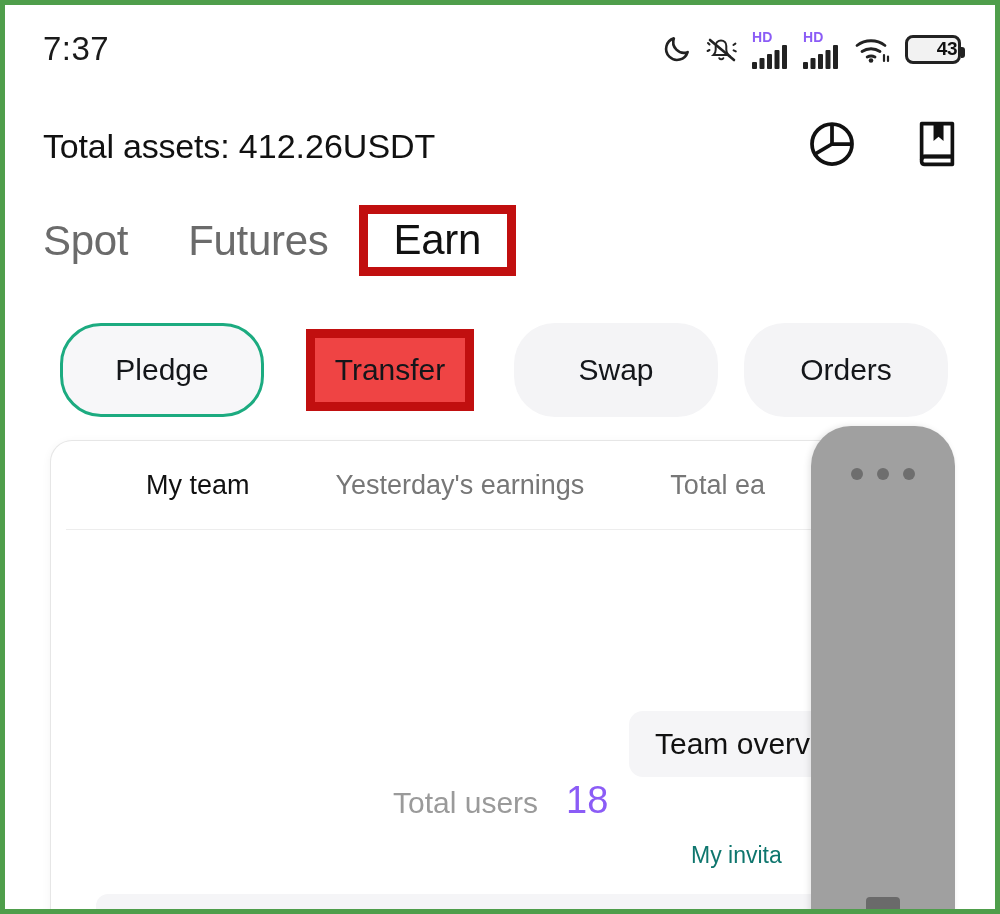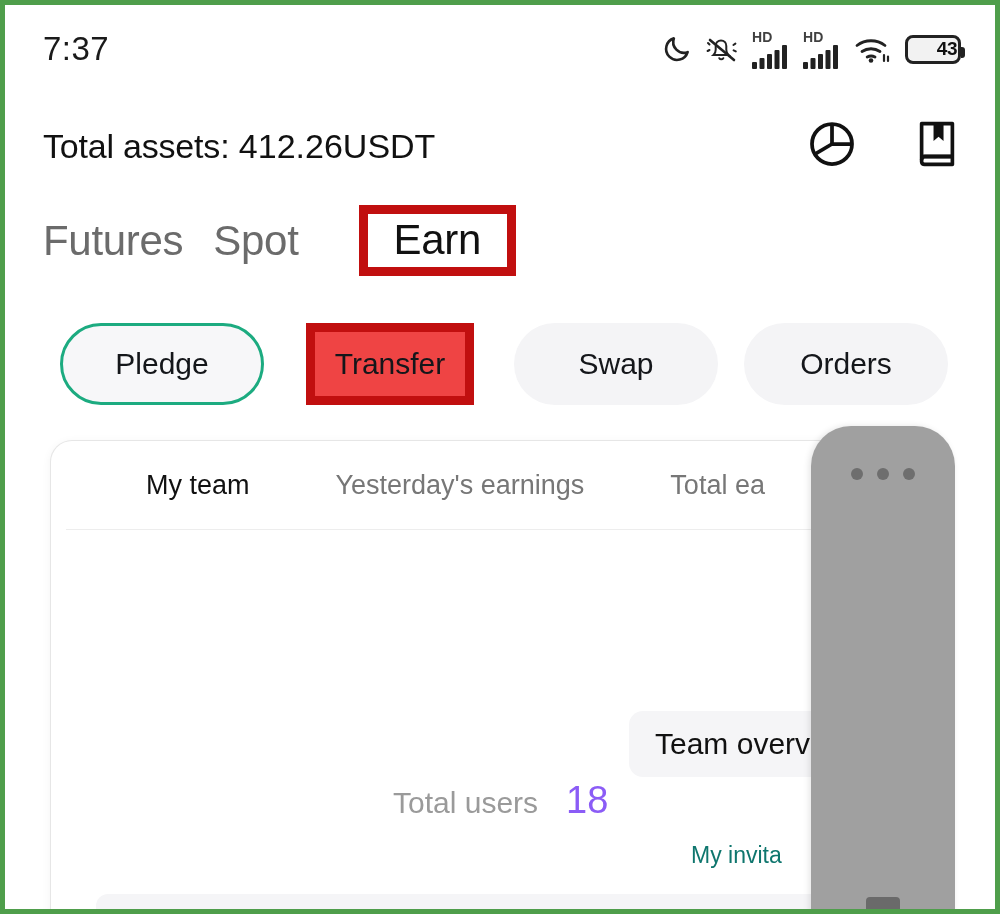--- a/index.html
+++ b/index.html
@@ -41,21 +41,21 @@
   #status-icons {
     display: flex;
     align-items: center;
     gap: 13px;
   }
   .sb-icon { display: block; line-height: 0; }
   .hd-stack { display: flex; flex-direction: column; align-items: flex-start; line-height: 0; }
   .hd-label {
     font-size: 14px;
     font-weight: 700;
-    color: #404040;
+    color: #8b5cf6;
     line-height: 1;
     margin-bottom: 1px;
     letter-spacing: 0.2px;
   }
   #battery {
     display: flex;
     align-items: center;
   }
   #battery-shell {
     position: relative;
@@ -137,21 +137,21 @@
   }
 
   
   #segments {
     position: absolute;
     left: 55px; top: 318px;
     display: flex;
     align-items: center;
   }
   .seg-pill {
-    height: 82px;
+    height: 94px;
     min-width: 204px;
     border-radius: 41px;
     background: #f4f4f6;
     display: flex;
     align-items: center;
     justify-content: center;
     font-size: 30px;
     color: #14161a;
     padding: 0 34px;
     white-space: nowrap;
@@ -400,22 +400,22 @@
             <path d="M4 2.4h16v17H5.6a1.6 1.6 0 0 0-1.6 1.6V2.4z"></path>
             <path d="M4 21.2a1.6 1.6 0 0 1 1.6-1.6H20v4H5.6A1.6 1.6 0 0 1 4 22.2z"></path>
           </g>
           <path d="M10.2 2.4h5.2v9l-2.6-2.2-2.6 2.2z" fill="#111"></path>
         </svg>
       </span>
     </div>
   </div>
 
   <div id="main-tabs">
+    <span class="main-tab tab-spot">Spot</span>
     <span class="main-tab tab-futures">Futures</span>
-    <span class="main-tab tab-spot">Spot</span>
     <span id="tab-earn-wrap">
       <span class="main-tab active">Earn</span>
     </span>
   </div>
 
   <div id="segments">
     <span class="seg-pill selected">Pledge</span>
     <span id="seg-transfer-wrap">
       <span class="seg-pill">Transfer</span>
     </span>

